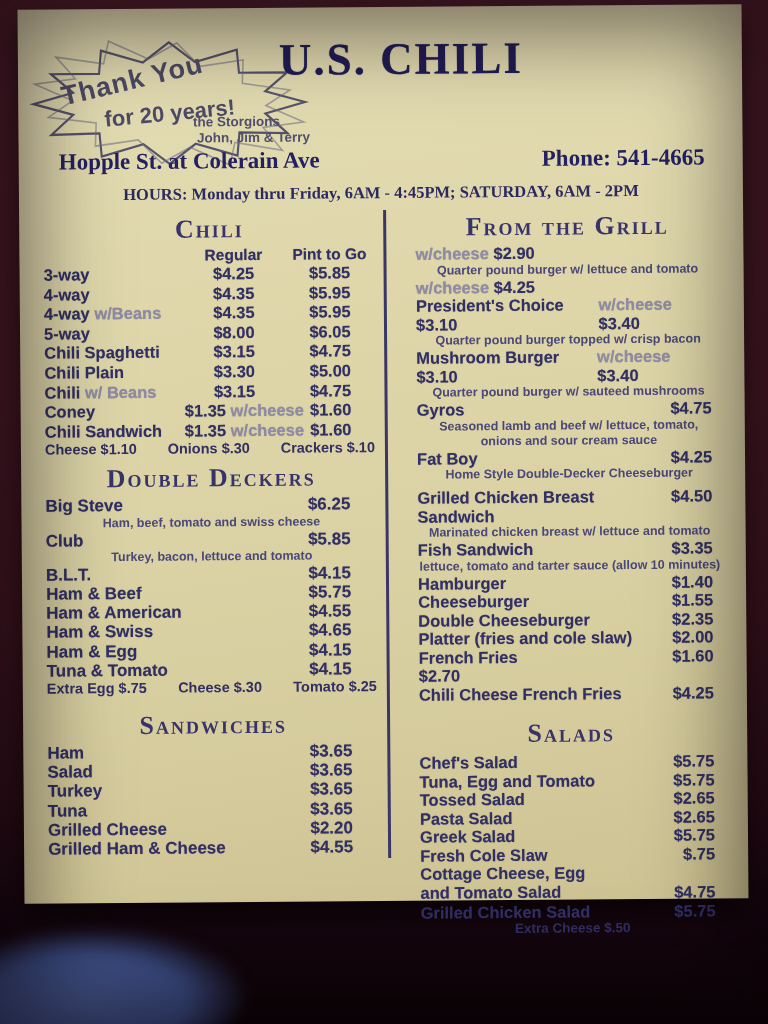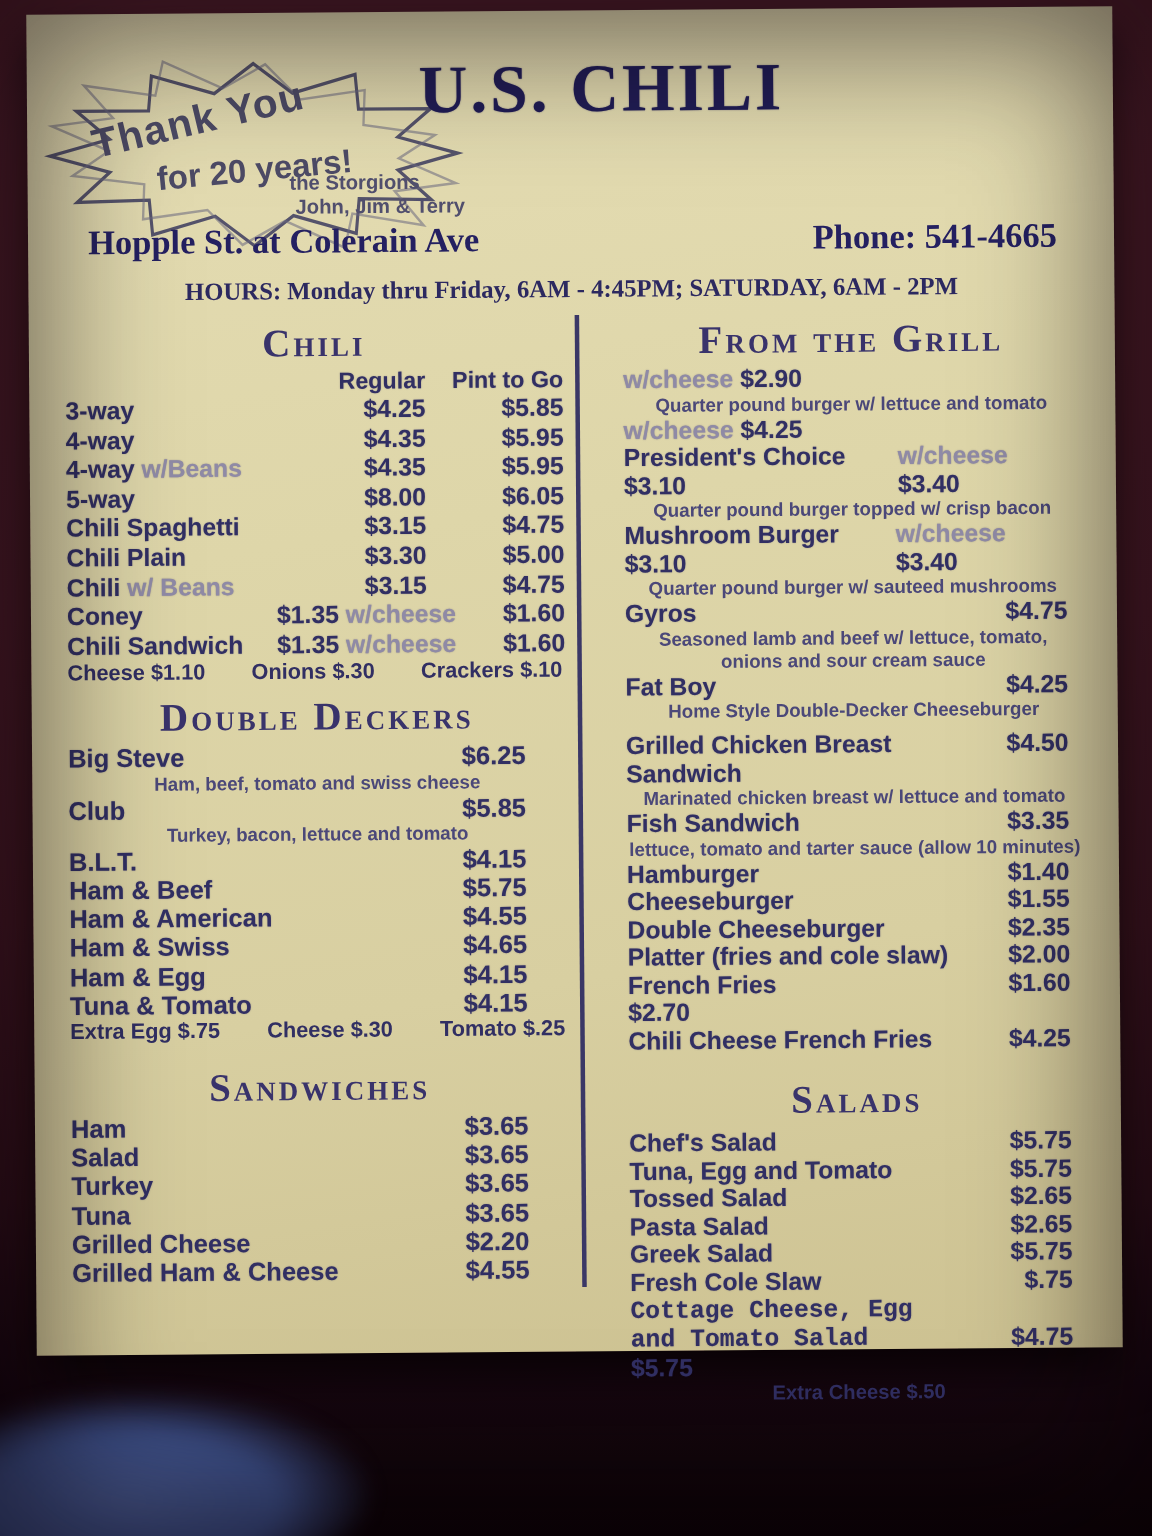--- a/index.html
+++ b/index.html
@@ -42,22 +42,22 @@
   .mrow{display:flex;justify-content:space-between;align-items:baseline;font-size:17px;line-height:19.2px;
     text-shadow:0 0 1px rgba(49,47,99,.4);}
   .col-l .mrow{padding-right:27px;}
   .col-r .mrow{padding-right:9px;font-size:16.5px;line-height:18.5px;}
   .desc{text-align:center;font-size:12.5px;font-weight:700;line-height:15px;color:#4b4879;}
   .xrow{display:flex;justify-content:space-between;font-size:14.5px;line-height:17px;padding-right:2px;}
   
   .cgrow{display:grid;grid-template-columns:140px 100px 92px;font-size:16.5px;line-height:19.6px;
     text-shadow:0 0 1px rgba(49,47,99,.4);}
   .cg-head{font-size:15.5px;line-height:18px;}
-  .cg-reg,.cg-pint{text-align:right;white-space:nowrap;}
-  .two-line .lines{line-height:19.3px;font-family:Liberation Mono, monospace;}
+  .cg-reg,.cg-pint{text-align:center;white-space:nowrap;}
+  .two-line .lines{line-height:19.3px;}
   .mt6{margin-top:6px;}
   .salads-sec{margin-top:16px;margin-bottom:4px;}
   .dd-sec{margin-top:6px;}
   .sw-sec{margin-top:14px;}
   .foot{ text-align:center;font-size:13.5px;line-height:16px;}
 </style>
 </head>
 <body>
 
 <div class="photo">
@@ -318,20 +318,21 @@
             <span class="price">$.75</span>
           </div>
         <div class="mrow two-line" style="align-items:flex-end;">
           <span class="lines">
             <span style="display:block;">Cottage Cheese, Egg</span>
             <span style="display:block;">and Tomato Salad</span>
           </span>
           <span class="price">$4.75</span>
         </div>
         <div class="mrow">
+            <span>Grilled Chicken Salad</span>
             <span class="price">$5.75</span>
           </div>
 
         <div class="foot">Extra Cheese $.50</div>
       </div>
 
     </div>
   </div>
 </div>
 

